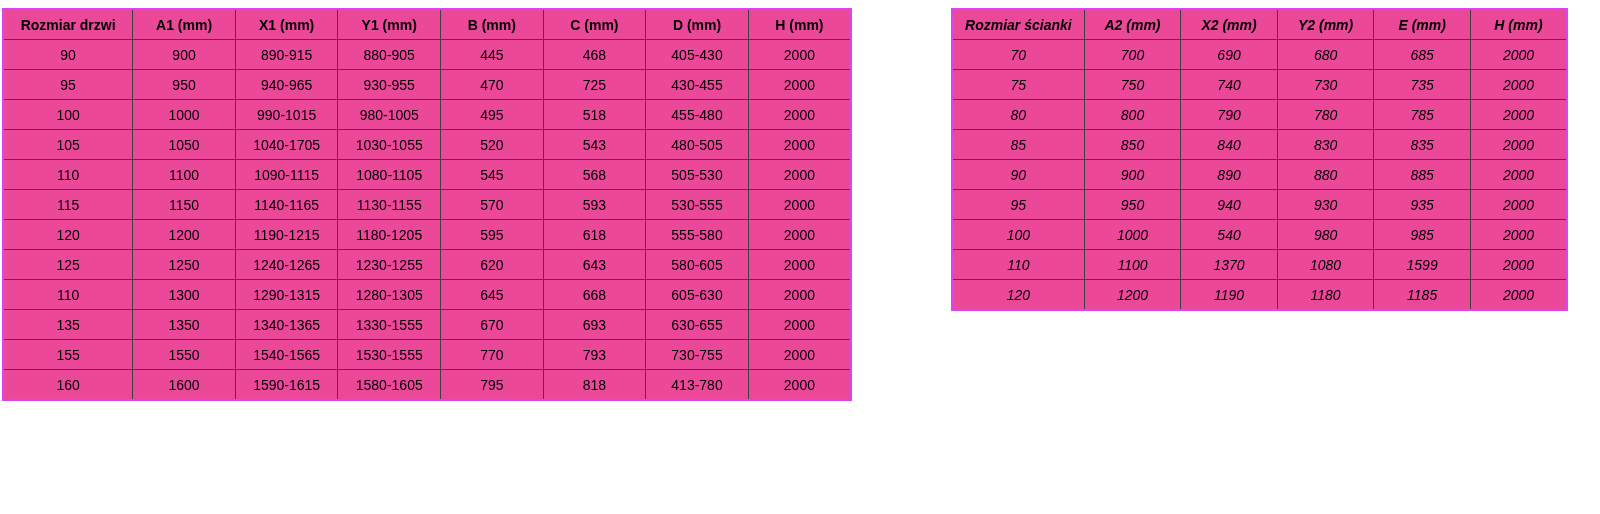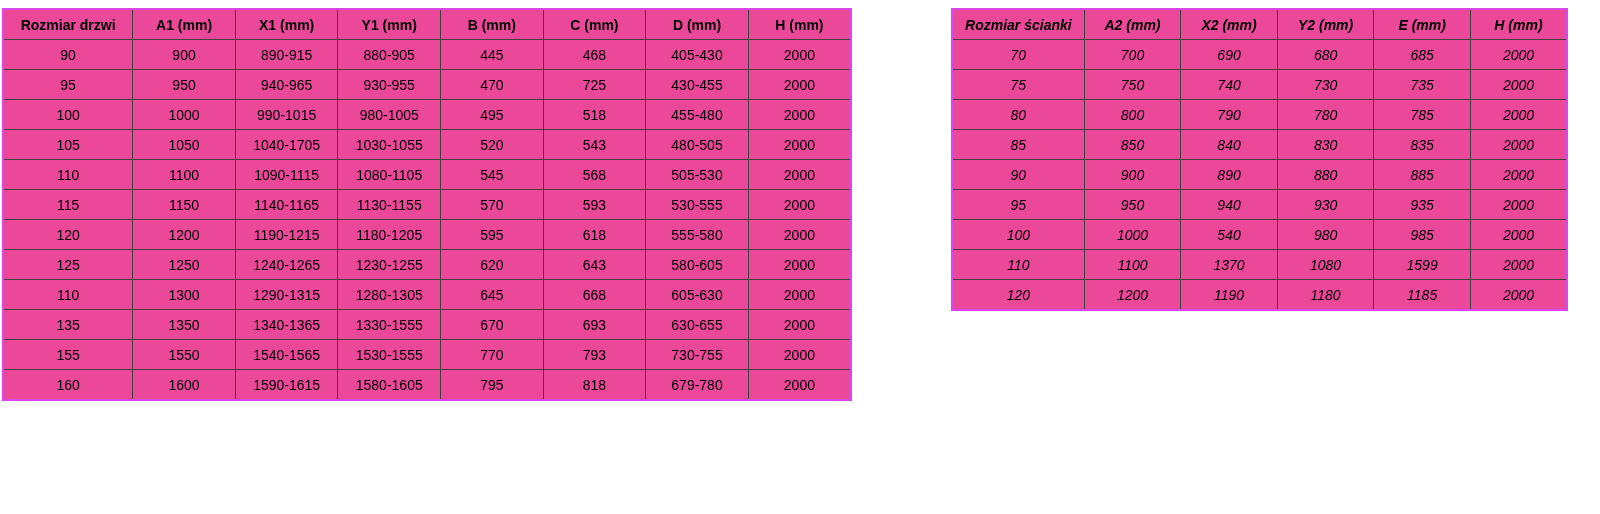--- a/index.html
+++ b/index.html
@@ -194,21 +194,21 @@
           <td>730-755</td>
           <td>2000</td>
         </tr>
         <tr>
           <td>160</td>
           <td>1600</td>
           <td>1590-1615</td>
           <td>1580-1605</td>
           <td>795</td>
           <td>818</td>
-          <td>679-780</td>
+          <td>413-780</td>
           <td>2000</td>
         </tr>
       </tbody>
   </table>
 
   <table class="spec" id="walls-table">
     <colgroup>
       <col class="first">
         <col class="rest">
         <col class="rest">

